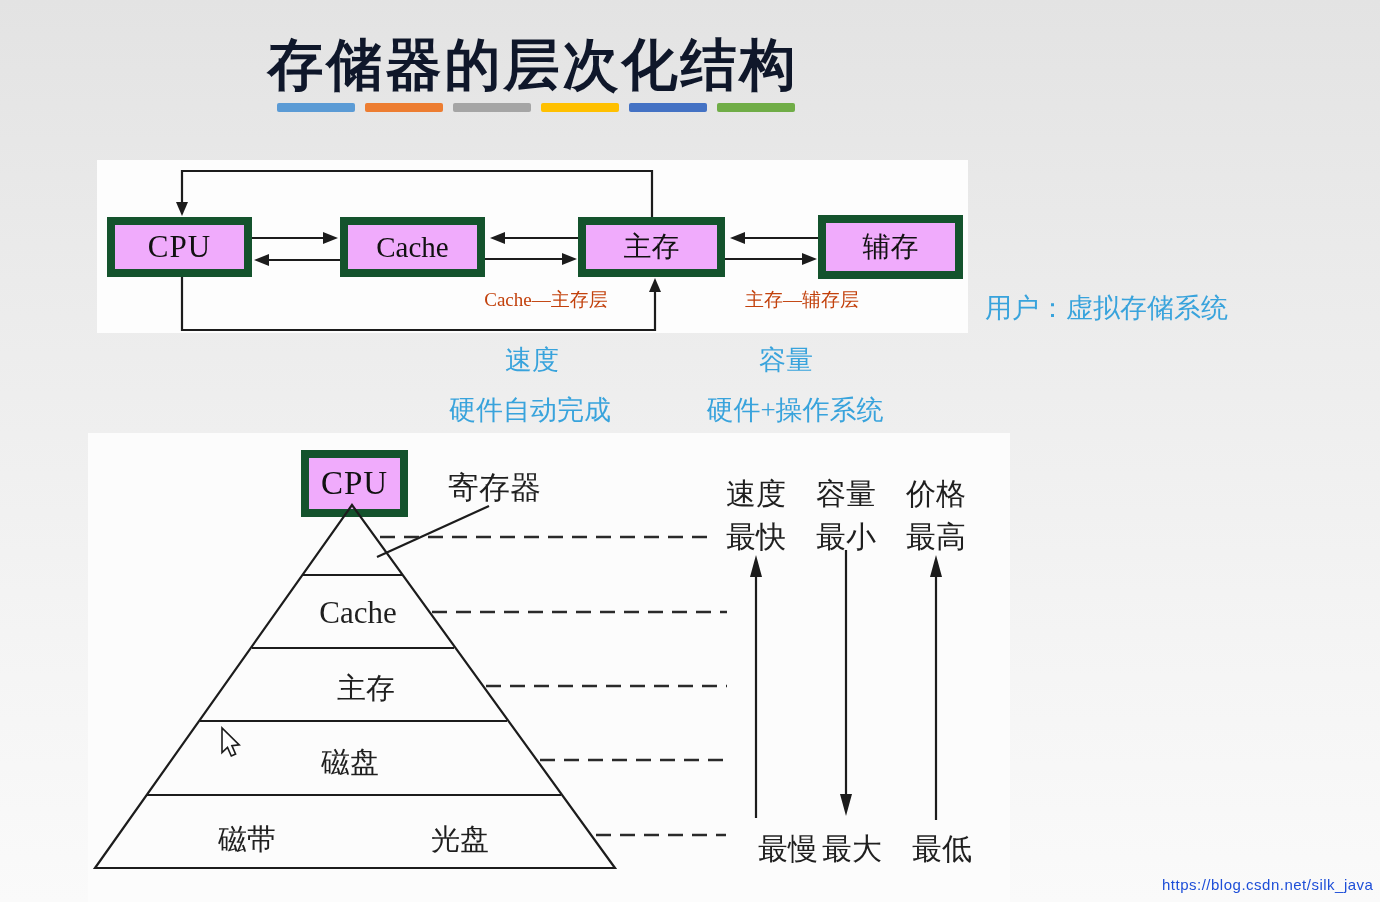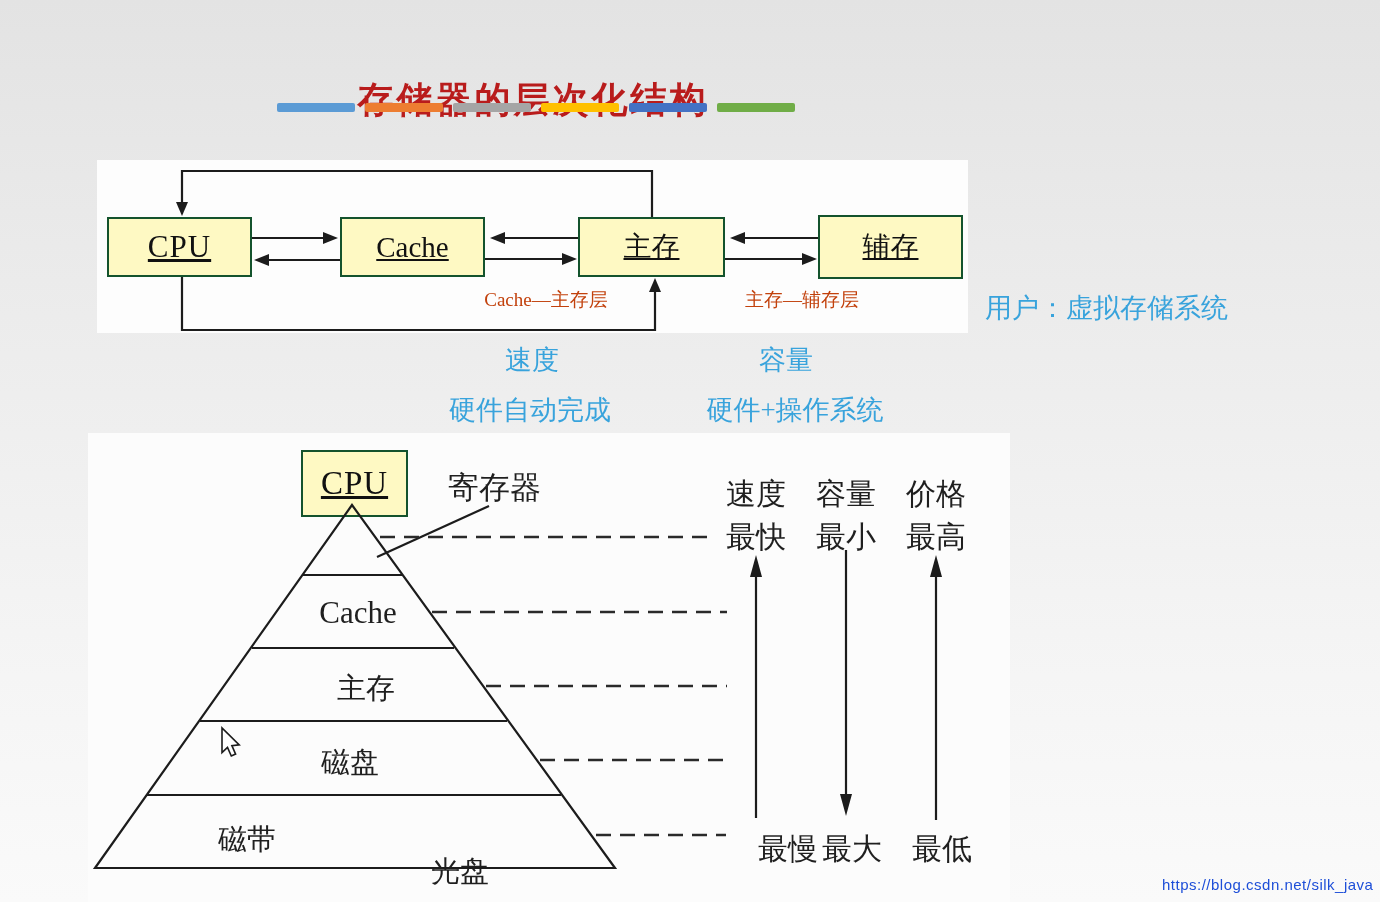--- a/index.html
+++ b/index.html
@@ -6,26 +6,26 @@
   body{
     width:1380px;height:902px;position:relative;overflow:hidden;
     background:linear-gradient(180deg,#e3e3e3 0%,#ececec 35%,#f4f4f4 70%,#fafafa 100%);
     font-family:"Liberation Serif","DejaVu Serif",serif;
     color:#1c1c1c;
   }
   .abs{position:absolute;}
   .ctr{transform:translateX(-50%);white-space:nowrap;}
   .panel{position:absolute;background:#fdfdfd;}
   .fbox{
-    position:absolute;border:2px solid #14532d;background:#fef9c3;
+    position:absolute;border:8px solid #14532d;background:#f0abfc;
     display:flex;align-items:center;justify-content:center;
-    font-size:29px;color:#111;box-sizing:border-box;text-decoration:underline;
+    font-size:29px;color:#111;box-sizing:border-box;
   }
   .title{
-    font-size:36px;font-weight:bold;color:#b91c1c;letter-spacing:3px;margin-top:48px;
+    font-size:56px;font-weight:bold;color:#0f172a;letter-spacing:3px;
   }
   .bars{position:absolute;left:277px;top:103px;display:flex;gap:10px;}
   .bars .bar{width:78px;height:9px;border-radius:2px;}
   .cyan{color:#38a3dc;font-size:27px;}
   .dlabel{font-size:19px;color:#c2410c;}
   .plabel{font-size:29px;color:#1f1f1f;}
   .metric{font-size:30px;color:#1f1f1f;}
   .watermark{
     font-family:"Liberation Sans","DejaVu Sans",sans-serif;
     font-size:15px;color:#1d4ed8;letter-spacing:0.5px;
@@ -65,21 +65,21 @@
 
 <div class="panel" style="left:88px;top:433px;width:922px;height:469px;background:#fcfcfc;"></div>
 
 <div class="fbox" style="left:301px;top:450px;width:107px;height:67px;font-size:33px;letter-spacing:1px;">CPU</div>
 <div class="abs plabel" style="left:448px;top:467px;font-size:31px;">寄存器</div>
 
 <div class="abs ctr plabel" style="left:358px;top:595px;font-size:31px;">Cache</div>
 <div class="abs ctr plabel" style="left:366px;top:669px;">主存</div>
 <div class="abs ctr plabel" style="left:350px;top:743px;">磁盘</div>
 <div class="abs ctr plabel" style="left:247px;top:820px;">磁带</div>
-<div class="abs ctr plabel" style="left:460px;top:820px;margin-top:32px;">光盘</div>
+<div class="abs ctr plabel" style="left:460px;top:820px;">光盘</div>
 
 <div class="abs ctr metric" style="left:756px;top:474px;">速度</div>
 <div class="abs ctr metric" style="left:846px;top:474px;">容量</div>
 <div class="abs ctr metric" style="left:936px;top:474px;">价格</div>
 
 <div class="abs ctr metric" style="left:756px;top:517px;">最快</div>
 <div class="abs ctr metric" style="left:846px;top:517px;">最小</div>
 <div class="abs ctr metric" style="left:936px;top:517px;">最高</div>
 
 <div class="abs ctr metric" style="left:788px;top:829px;">最慢</div>

